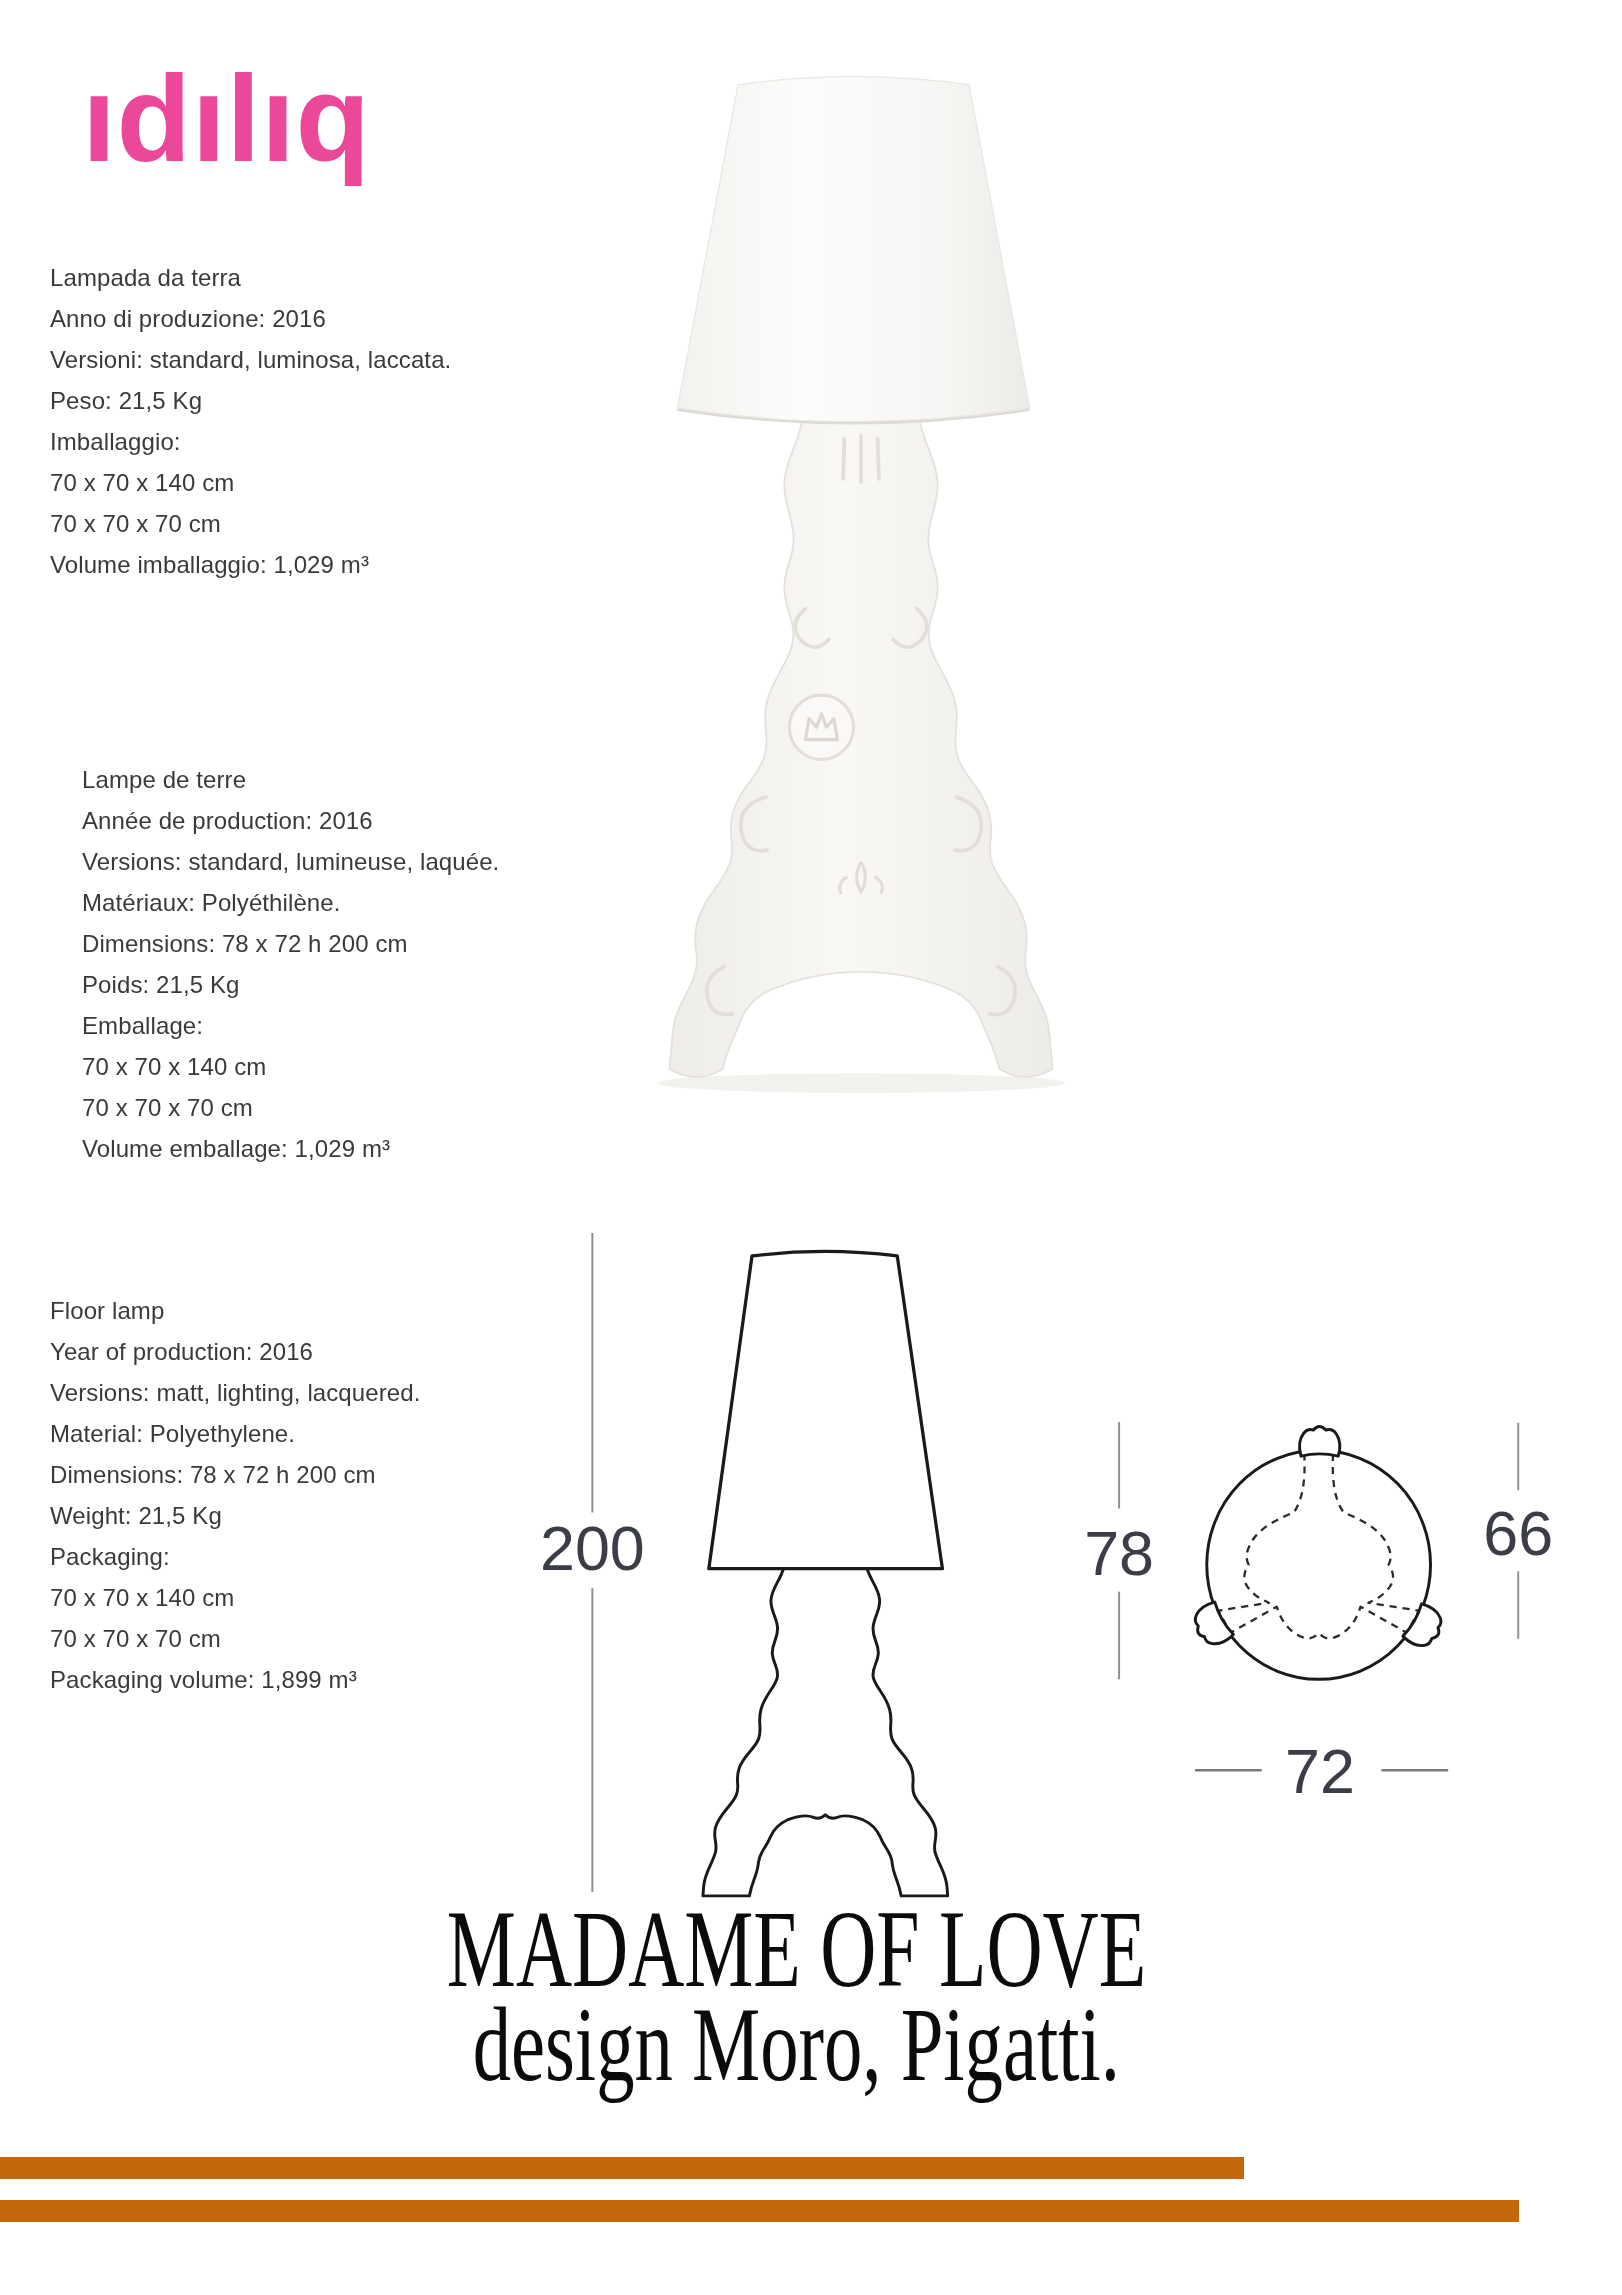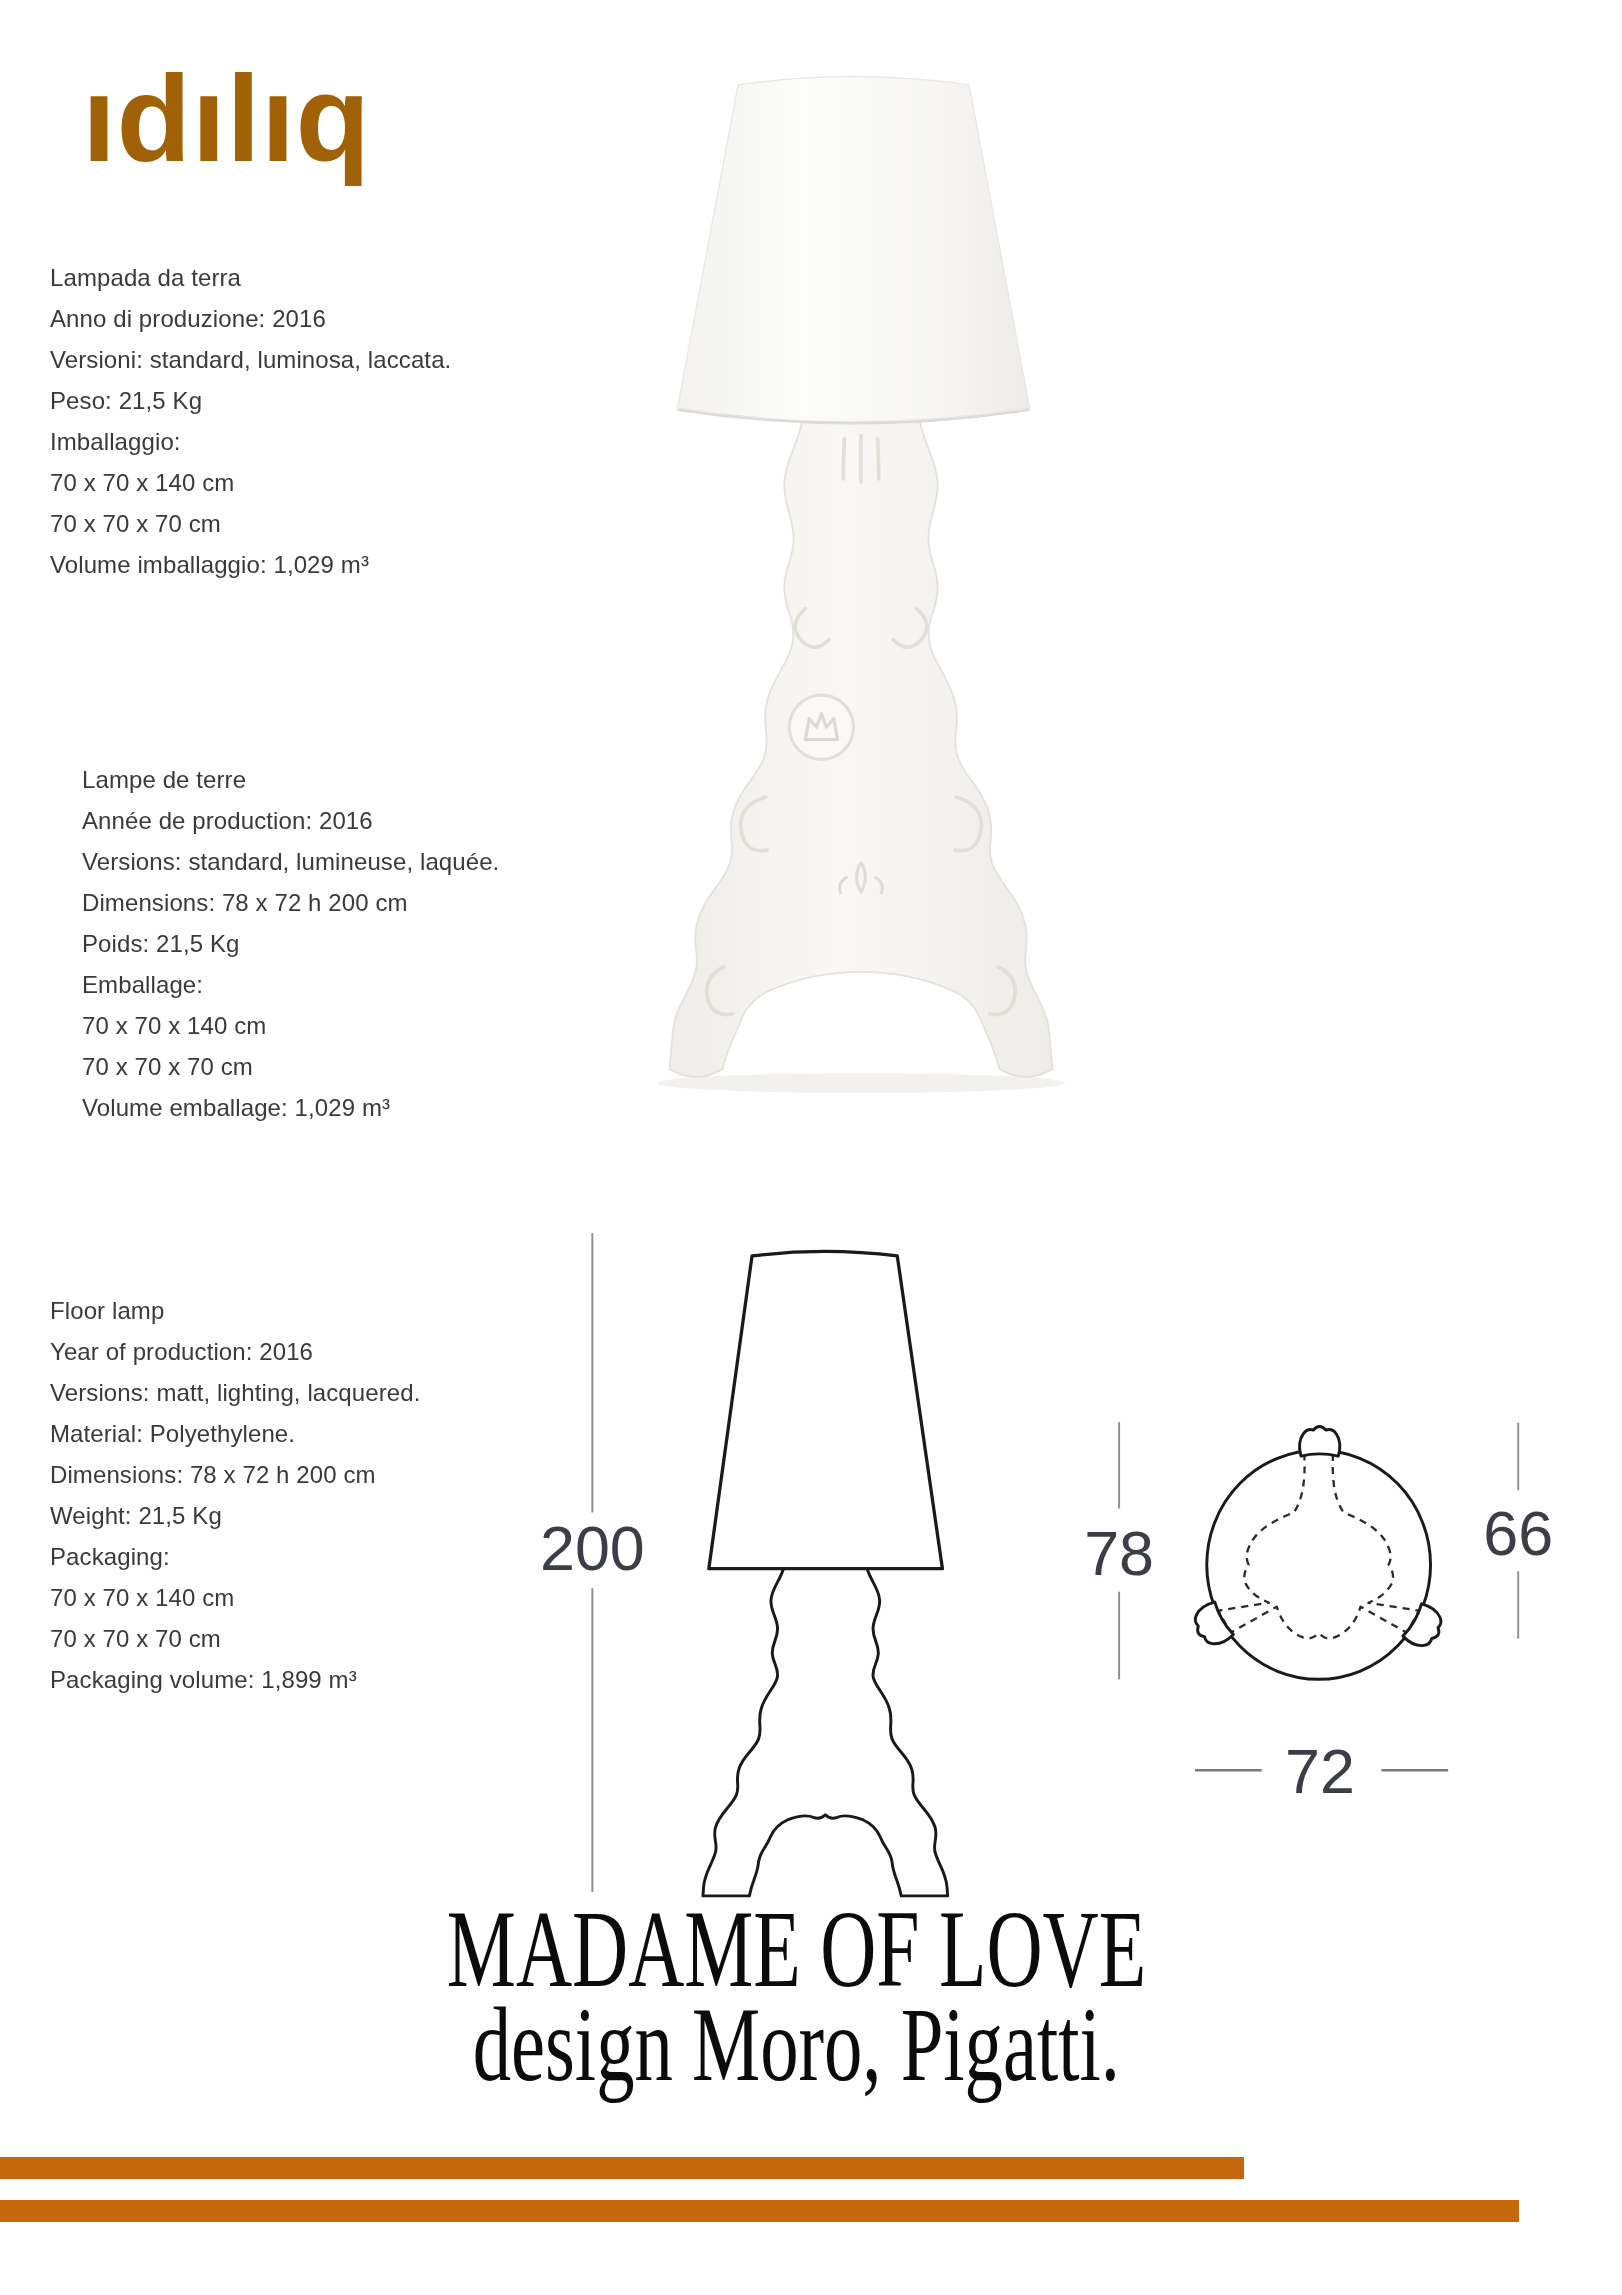--- a/index.html
+++ b/index.html
@@ -2,21 +2,21 @@
 <html style="font-size:10.5px"><head>
 <meta charset="utf-8">
 <style>
   html,body{margin:0;padding:0;background:#ffffff;}
   .page{position:relative;width:1623px;height:2295px;background:#ffffff;overflow:hidden;
         font-family:"Liberation Sans",sans-serif;}
 
   
   .logo{position:absolute;left:82px;top:55px;
         font:700 122px/1.05 "Liberation Sans",sans-serif;
-        color:#a16207;letter-spacing:0.7px;}
+        color:#ec4899;letter-spacing:0.7px;}
 
   
   .spec{position:absolute;left:50px;width:550px;}
   .spec-it{top:257px;}
   .spec-fr{top:759px;margin-left:32px;}
   .spec-en{top:1290px;}
   .spec-line{font-size:24px;line-height:41px;color:#3A3A3A;letter-spacing:0.1px;white-space:pre;}
 
   
   .photo{position:absolute;left:628px;top:65px;}
@@ -54,20 +54,21 @@
     <div class="spec-line">Imballaggio:</div>
     <div class="spec-line">70 x 70 x 140 cm</div>
     <div class="spec-line">70 x 70 x 70 cm</div>
     <div class="spec-line">Volume imballaggio: 1,029 m³</div>
   </section>
 
   <section class="spec spec-fr">
     <div class="spec-line">Lampe de terre</div>
     <div class="spec-line">Année de production: 2016</div>
     <div class="spec-line">Versions: standard, lumineuse, laquée.</div>
+    <div class="spec-line">Matériaux: Polyéthilène.</div>
     <div class="spec-line">Dimensions: 78 x 72 h 200 cm</div>
     <div class="spec-line">Poids: 21,5 Kg</div>
     <div class="spec-line">Emballage:</div>
     <div class="spec-line">70 x 70 x 140 cm</div>
     <div class="spec-line">70 x 70 x 70 cm</div>
     <div class="spec-line">Volume emballage: 1,029 m³</div>
   </section>
 
   <section class="spec spec-en">
     <div class="spec-line">Floor lamp</div>

